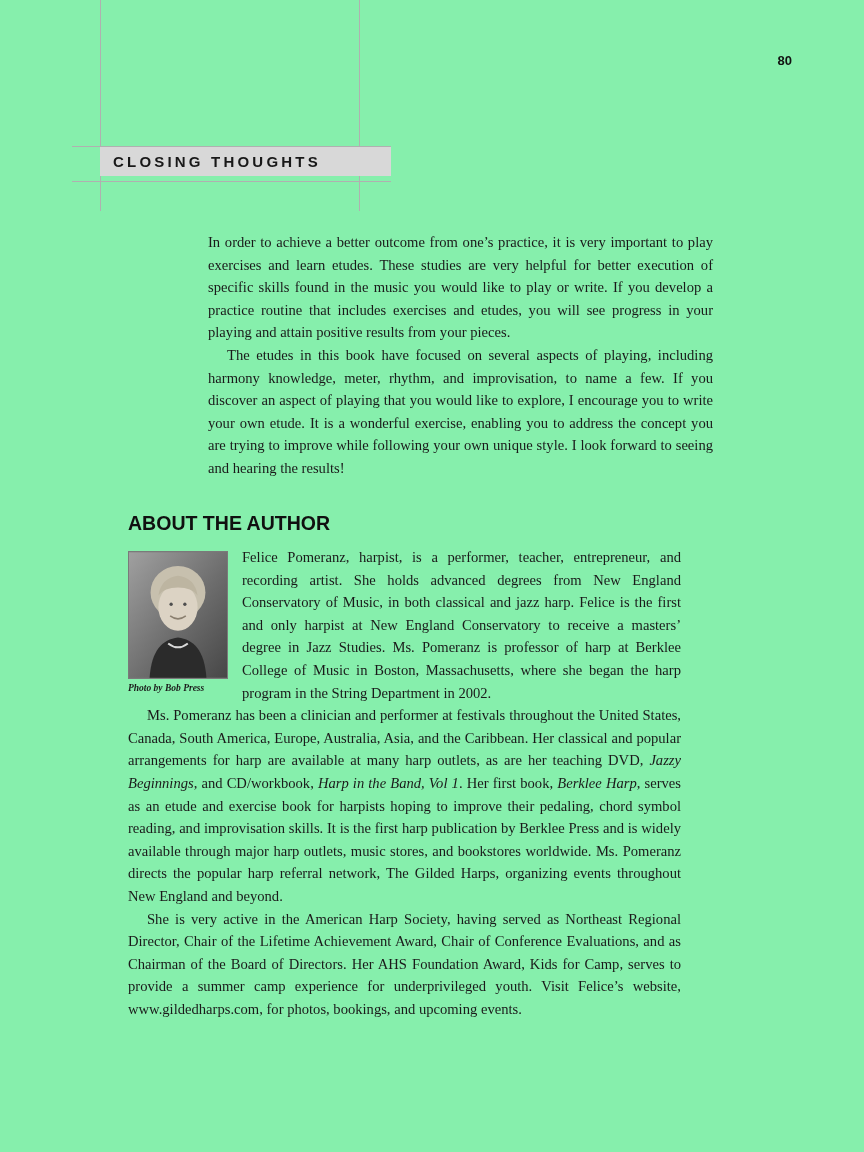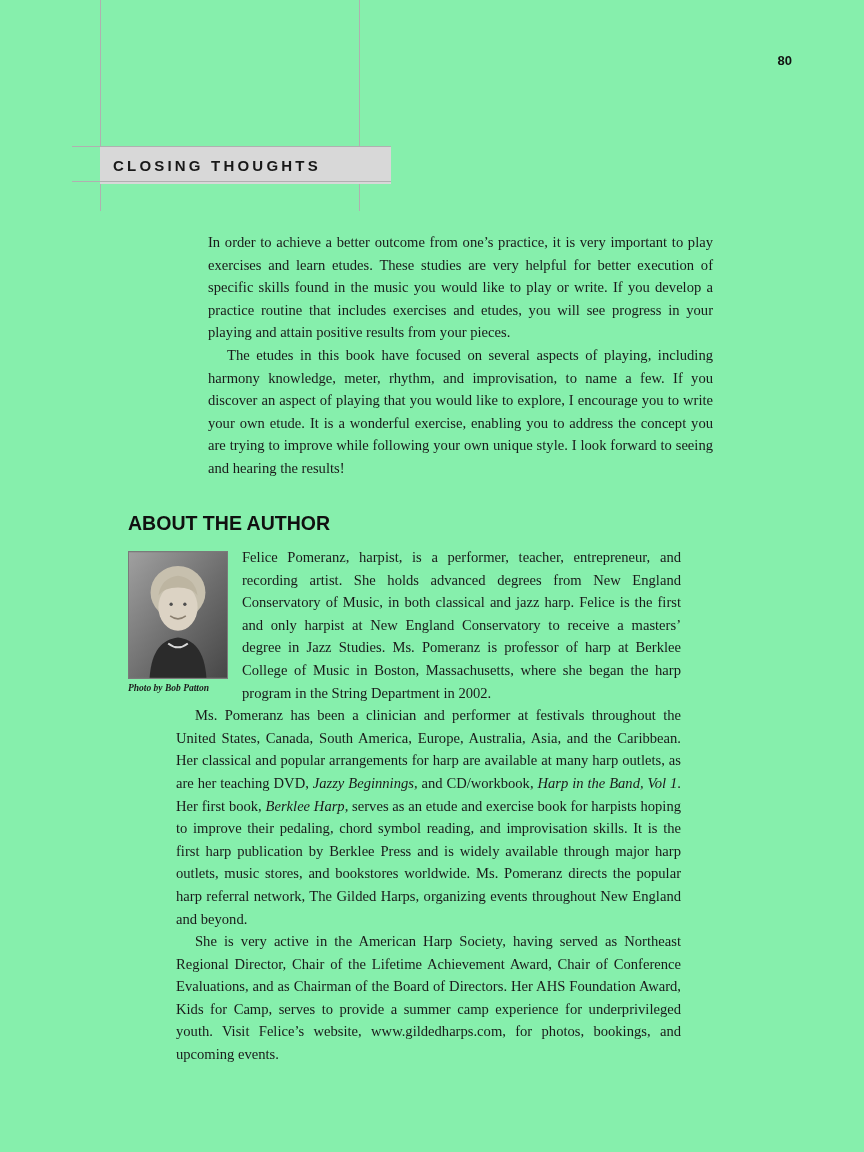--- a/index.html
+++ b/index.html
@@ -26,21 +26,21 @@
   .vline-left  { left:100px; }
   .vline-right { left:359px; }
   .hline {
     position:absolute; left:72px; width:319px; height:1px;
     background:var(--line-gray, #b0b0b0);
   }
   .hline-top    { top:146px; }
   .hline-bottom { top:181px; }
   .title-band {
     position:absolute; left:100px; top:147px;
-    width:291px; height:37px;
+    width:291px; height:29px;
     background:var(--band-gray, #d8d8d8);
     display:flex; align-items:center;
     padding-left:13px;
   }
   .chapter-title {
     font-family:"Liberation Sans", sans-serif;
     font-weight:bold; font-size:15px;
     letter-spacing:3.2px; color:#181818;
     white-space:nowrap;
   }
@@ -72,21 +72,21 @@
     border:1px solid #7a7a7a;
     background:#777;
   }
   .photo svg { display:block; width:100%; height:100%; }
   .photo-caption {
     margin-top:4px;
     font-size:9.5px; font-weight:bold; font-style:italic;
     color:#1a1a1a; white-space:nowrap;
   }
   .author-row .para.intro { flex:1; margin-top:-5px; }
-  .about .para.cont { margin-left:48px; }
+  .about .para.cont { }
 </style>
 </head>
 <body>
 
 <div class="page">
 
   <div class="page-number">80</div>
 
   <div class="vline vline-left"></div>
   <div class="vline vline-right"></div>
@@ -119,21 +119,21 @@
             <ellipse cx="50" cy="41" rx="28" ry="27" fill="#c7c0ae"></ellipse>
             <ellipse cx="50" cy="56" rx="20" ry="24" fill="#dcd3c4"></ellipse>
             <path d="M30,44 Q33,26 50,24 Q67,26 70,44 Q64,36 50,36 Q36,36 30,44 Z" fill="#bdb5a1"></path>
             <path d="M21,128 C23,100 34,89 50,87 C66,89 77,100 79,128 Z" fill="#2b2b2b"></path>
             <circle cx="43" cy="53" r="1.7" fill="#4e4e4e"></circle>
             <circle cx="57" cy="53" r="1.7" fill="#4e4e4e"></circle>
             <path d="M42,65 Q50,71 58,65" stroke="#8a7f6f" stroke-width="1.6" fill="none"></path>
             <path d="M40,93 Q50,101 60,93" stroke="#d9d9d9" stroke-width="2" fill="none"></path>
           </svg>
         </div>
-        <figcaption class="photo-caption">Photo by Bob Patton</figcaption>
+        <figcaption class="photo-caption">Photo by Bob Press</figcaption>
       </figure>
       <p class="para intro">Felice Pomeranz, harpist, is a performer, teacher, entrepreneur, and recording artist. She holds advanced degrees from New England Conservatory of Music, in both classical and jazz harp. Felice is the first and only harpist at New England Conservatory to receive a masters’ degree in Jazz Studies. Ms. Pomeranz is professor of harp at Berklee College of Music in Boston, Massachusetts, where she began the harp program in the String Department in 2002.</p>
     </div>
 
     <p class="para indent cont"><span>Ms. Pomeranz has been a clinician and performer at festivals throughout the United States, Canada, South America, Europe, Australia, Asia, and the Caribbean. Her classical and popular arrangements for harp are available at many harp outlets, as are her teaching DVD, </span><i>Jazzy Beginnings</i><span>, and CD/workbook, </span><i>Harp in the Band, Vol 1</i><span>. Her first book, </span><i>Berklee Harp</i><span>, serves as an etude and exercise book for harpists hoping to improve their pedaling, chord symbol reading, and improvisation skills. It is the first harp publication by Berklee Press and is widely available through major harp outlets, music stores, and bookstores worldwide. Ms. Pomeranz directs the popular harp referral network, The Gilded Harps, organizing events throughout New England and beyond.</span></p>
     <p class="para indent cont">She is very active in the American Harp Society, having served as Northeast Regional Director, Chair of the Lifetime Achievement Award, Chair of Conference Evaluations, and as Chairman of the Board of Directors. Her AHS Foundation Award, Kids for Camp, serves to provide a summer camp experience for underprivileged youth. Visit Felice’s website, www.gildedharps.com, for photos, bookings, and upcoming events.</p>
   </div>
 
 </div>
 

